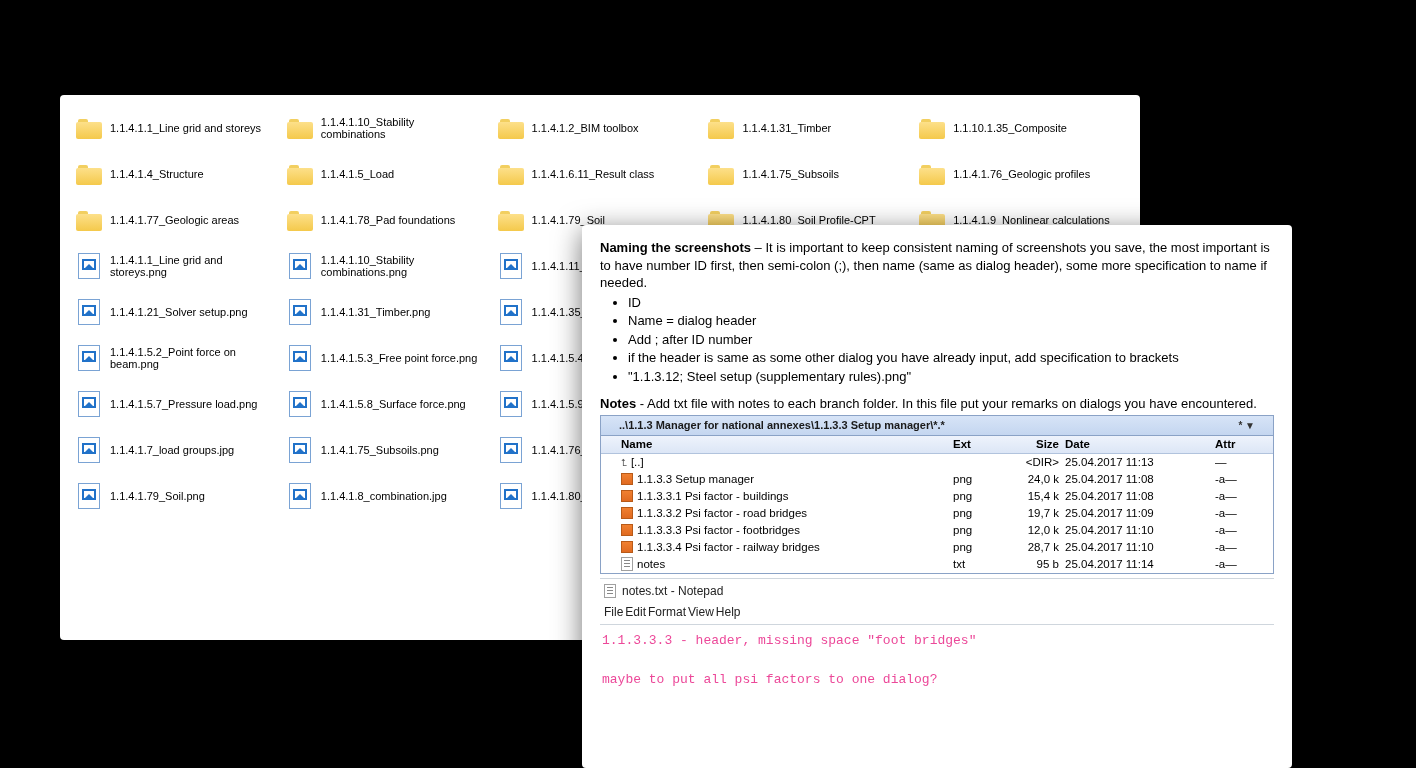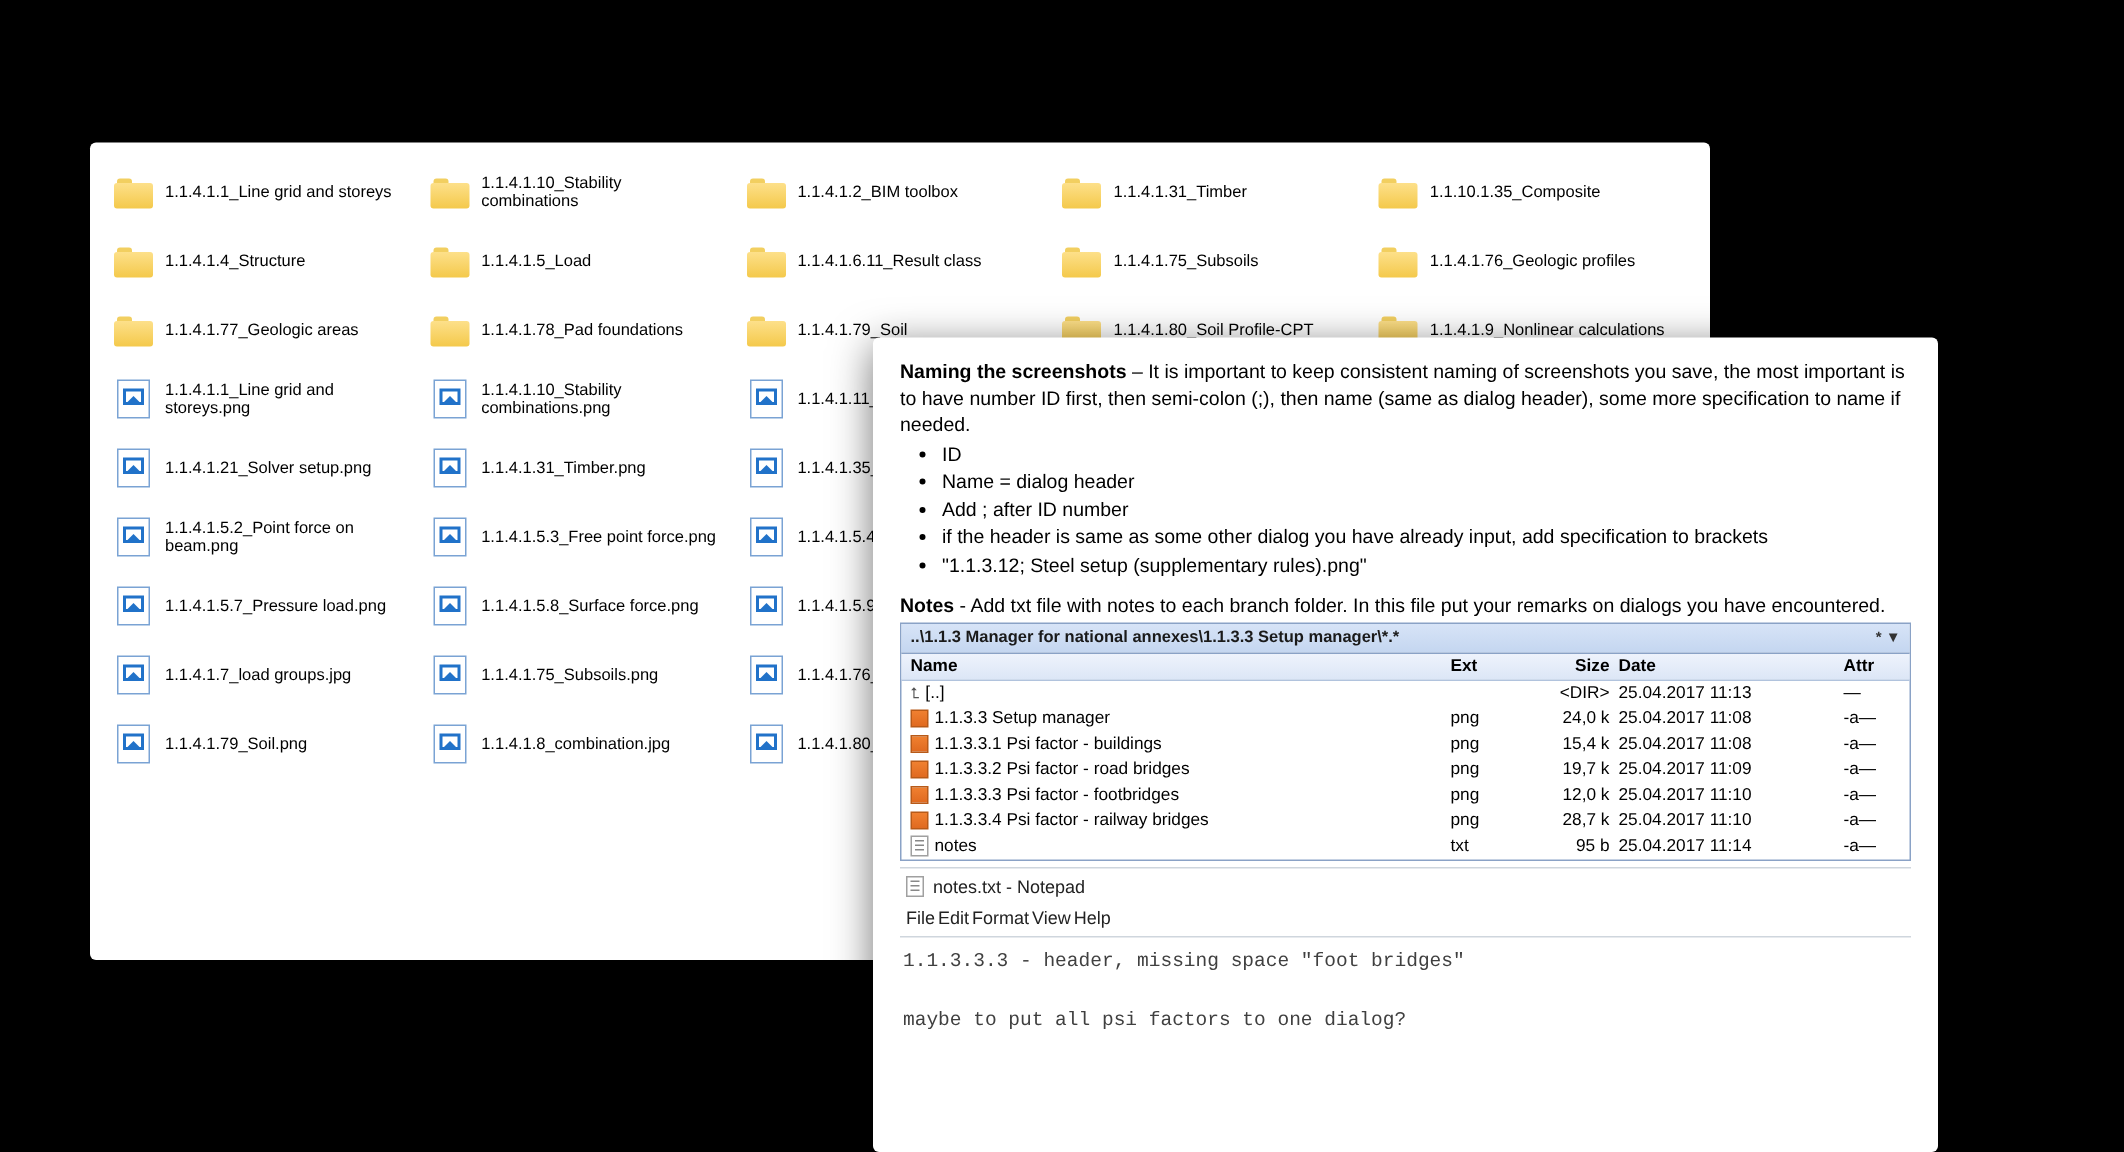--- a/index.html
+++ b/index.html
@@ -119,39 +119,39 @@
   #overlay ul li { margin: 0 0 1px 0; }
 
   .fm {
     border: 1px solid #8aa2c6;
     font-size: 12px;
     margin-top: 2px;
   }
   .fm-path {
     background: linear-gradient(#d7e4f7, #c4d6f0);
     border-bottom: 1px solid #8aa2c6;
-    padding: 2px 6px;
+    padding: 2px 18px;
     font-size: 11px;
     font-weight: bold;
     color: #1a1a1a;
     display: flex;
     justify-content: space-between;
     align-items: center;
   }
   .fm-path .ctrls { font-size: 10px; color: #333; }
   .fm-head {
     background: linear-gradient(#eef3fc, #dce6f6);
     border-bottom: 1px solid #b1c3dd;
     font-weight: bold;
   }
   .fm-row, .fm-head {
     display: grid;
     grid-template-columns: 1fr 52px 60px 150px 38px;
     align-items: center;
-    padding: 0 6px;
+    padding: 0 20px;
     height: 17px;
     font-size: 11.5px;
   }
   .fm-row { border-bottom: 0; }
   .fm-name { display: flex; align-items: center; gap: 4px; }
   .fm-name .up { color: #555; font-size: 10px; }
   .pic-ico {
     width: 12px; height: 12px;
     background: linear-gradient(#f08030,#e06a20);
     border: 1px solid #b85a18;
@@ -194,21 +194,21 @@
     padding: 2px 6px 4px 4px;
     font-size: 12px;
     color: #222;
     border-bottom: 1px solid #cfd6dd;
   }
   .np-body {
     font-family: Consolas, "Courier New", monospace;
     font-size: 13px;
     white-space: pre-wrap;
     padding: 6px 4px 2px 2px;
-    color: #404040;
+    color: #ec4899;
     line-height: 1.5;
   }
 </style>
 </head>
 <body>
 
 <div id="explorer" class="card">
   <div class="grid" id="grid">
       <div class="item">
         <div class="ico folder-icon"></div>

